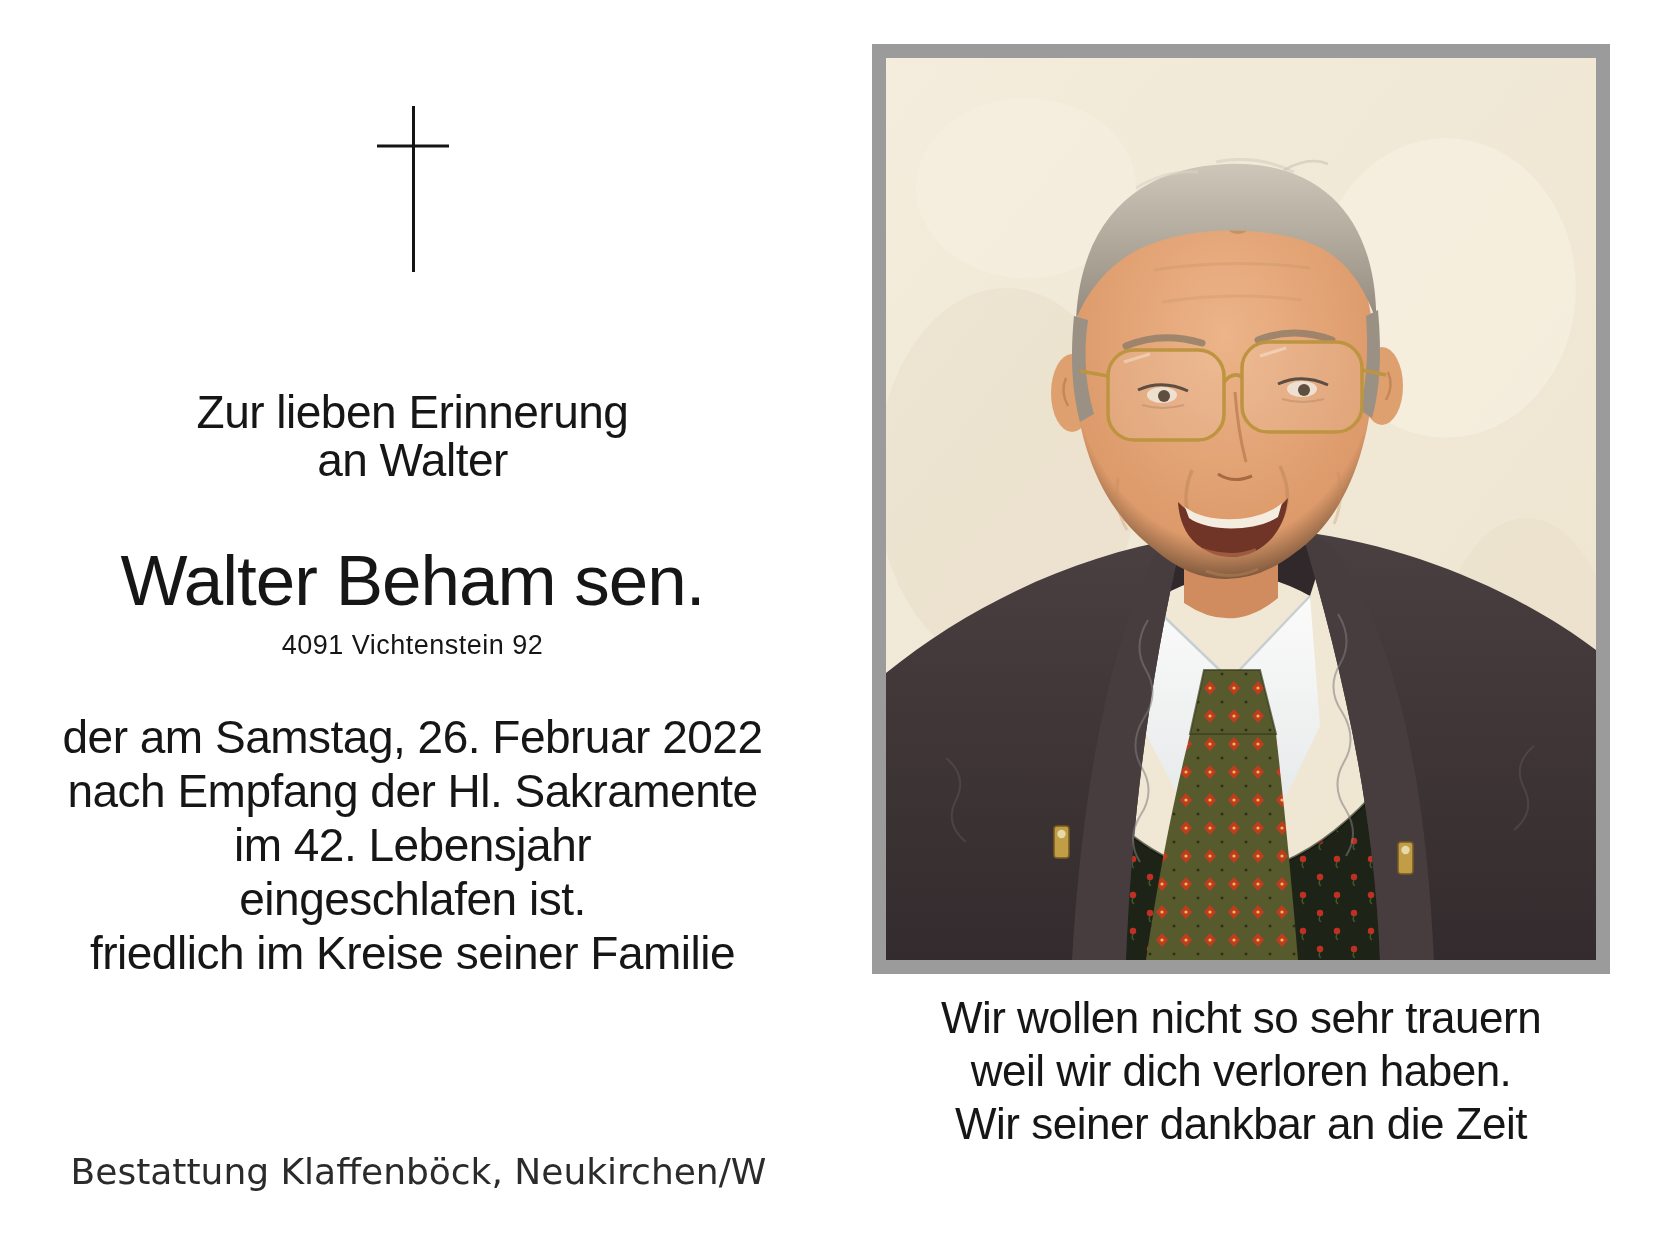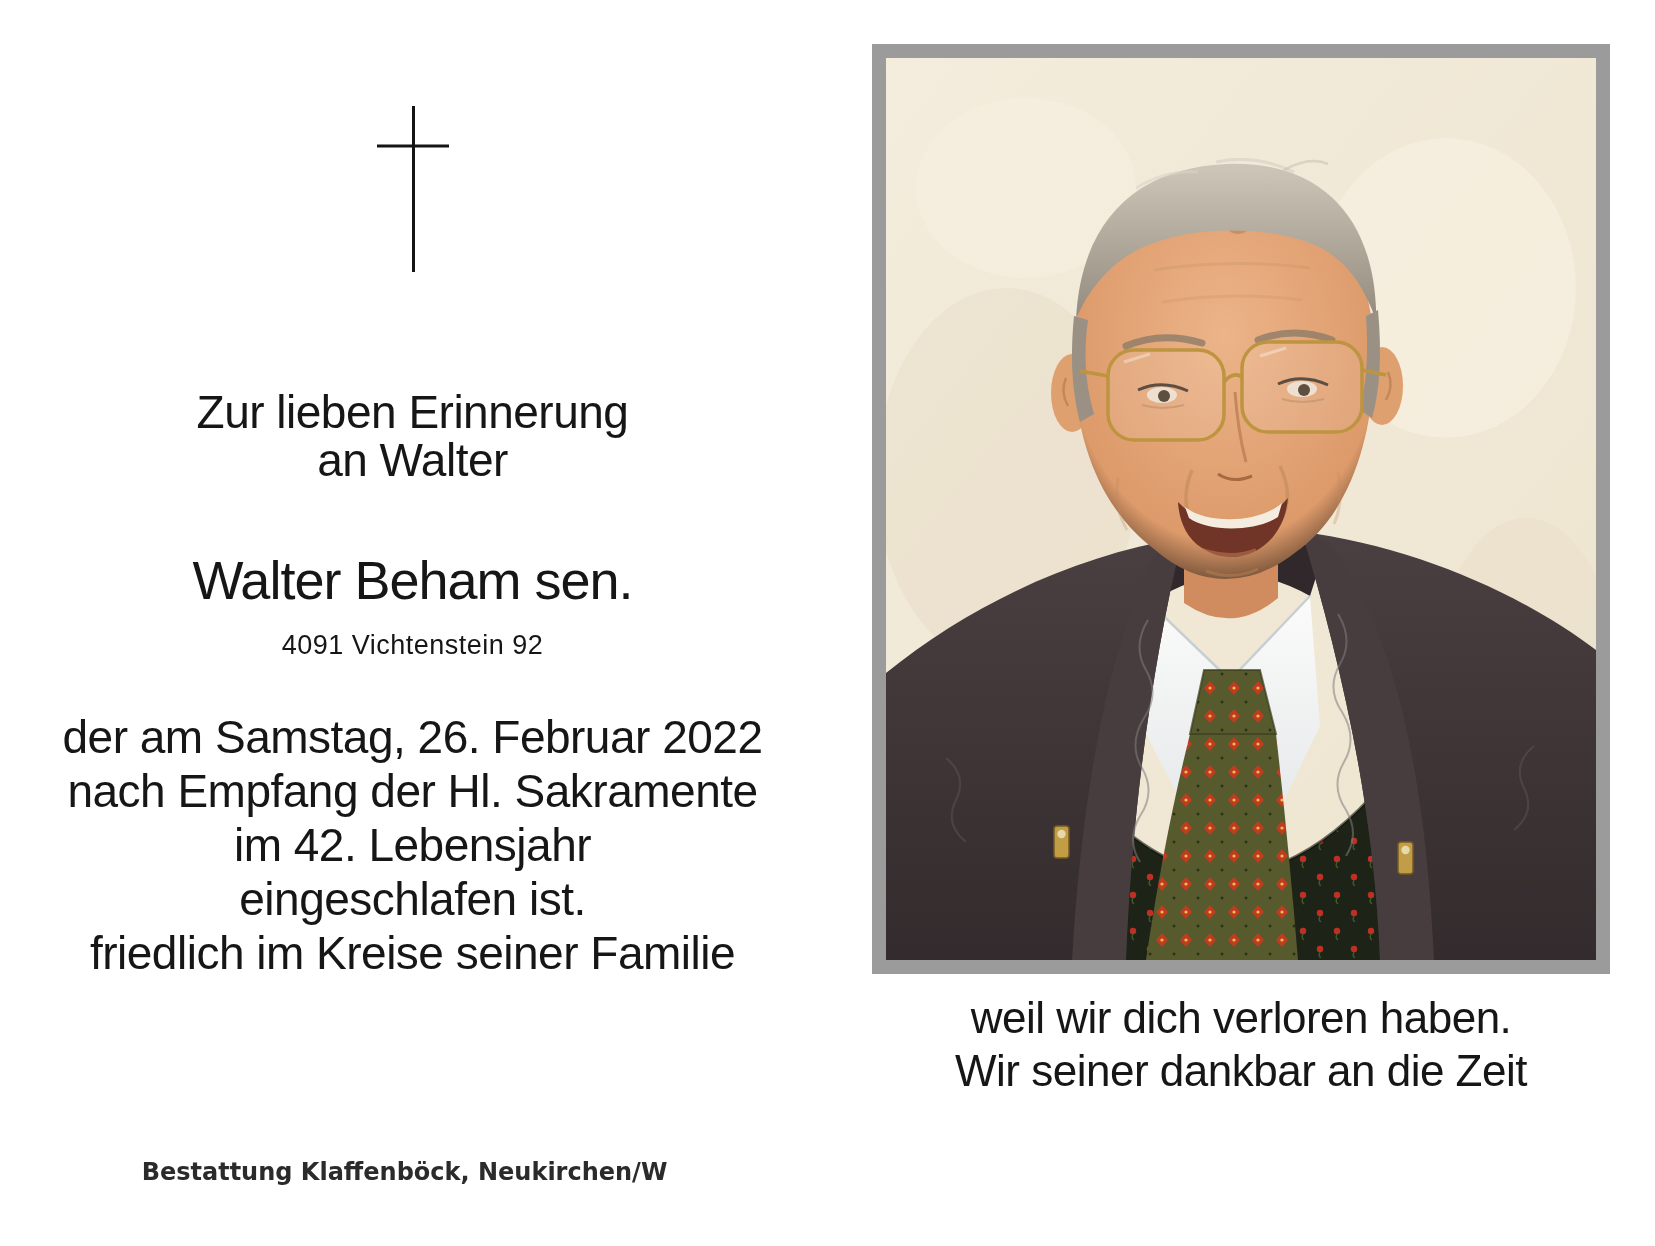--- a/index.html
+++ b/index.html
@@ -15,35 +15,35 @@
   .ctr{text-align:center;}
 
   .cross-wrap{left:340px;top:100px;width:146px;height:180px;}
 
   .intro{
     left:40px;top:368px;width:745px;
     font-size:46px;line-height:48px;letter-spacing:-0.5px;margin-top:20px;
   }
   .name{
     left:20px;top:540px;width:785px;
-    font-size:54px;line-height:81px;letter-spacing:-1px;white-space:nowrap;
+    font-size:71px;line-height:81px;letter-spacing:-1px;white-space:nowrap;
   }
   .address{
     left:40px;top:628px;width:745px;
     font-size:27px;line-height:34px;letter-spacing:0.5px;
   }
   .obituary{
     left:40px;top:710px;width:745px;
     font-size:46px;line-height:54px;letter-spacing:-0.5px;text-align:center;
   }
   .funeral{
-    left:32px;top:1154px;width:745px;
+    left:46px;top:1154px;width:745px;
     font-family:"DejaVu Sans", sans-serif;
-    font-weight:700;
-    font-size:24px;line-height:36px;
+    font-weight:400;
+    font-size:36px;line-height:36px;
     color:#2b2b2b;
   }
   .photo-frame{
     left:872px;top:44px;width:738px;height:930px;
     box-sizing:border-box;
     border:14px solid #9b9b9b;
     background:#f1e9d8;
   }
   .photo-frame svg{display:block;}
   .poem{
@@ -216,17 +216,18 @@
       <path d="M452,414 Q458,444 448,466" stroke="#c18a5d" stroke-width="3" fill="none" opacity="0.3"></path>
 
       <path d="M292,444 C310,462 330,470 347,470 C366,470 386,458 402,440 C400,464 388,484 368,494 C350,502 330,500 316,490 C300,480 293,462 292,444 Z" fill="#713527"></path>
       <path d="M299,449 C320,466 372,466 396,445 L392,459 C370,474 322,474 303,460 Z" fill="#f3ecdf"></path>
       <path d="M316,492 Q347,502 370,492" stroke="#c8805a" stroke-width="4" fill="none" opacity="0.5"></path>
       <path d="M320,513 Q347,523 372,511" stroke="#c18a5d" stroke-width="3" fill="none" opacity="0.4"></path>
     </svg>
   </div>
 
   <div class="abs poem ctr">
+    <div>Wir wollen nicht so sehr trauern</div>
     <div>weil wir dich verloren haben.</div>
     <div>Wir seiner dankbar an die Zeit</div>
   </div>
 
 </div>
 
 </body></html>

